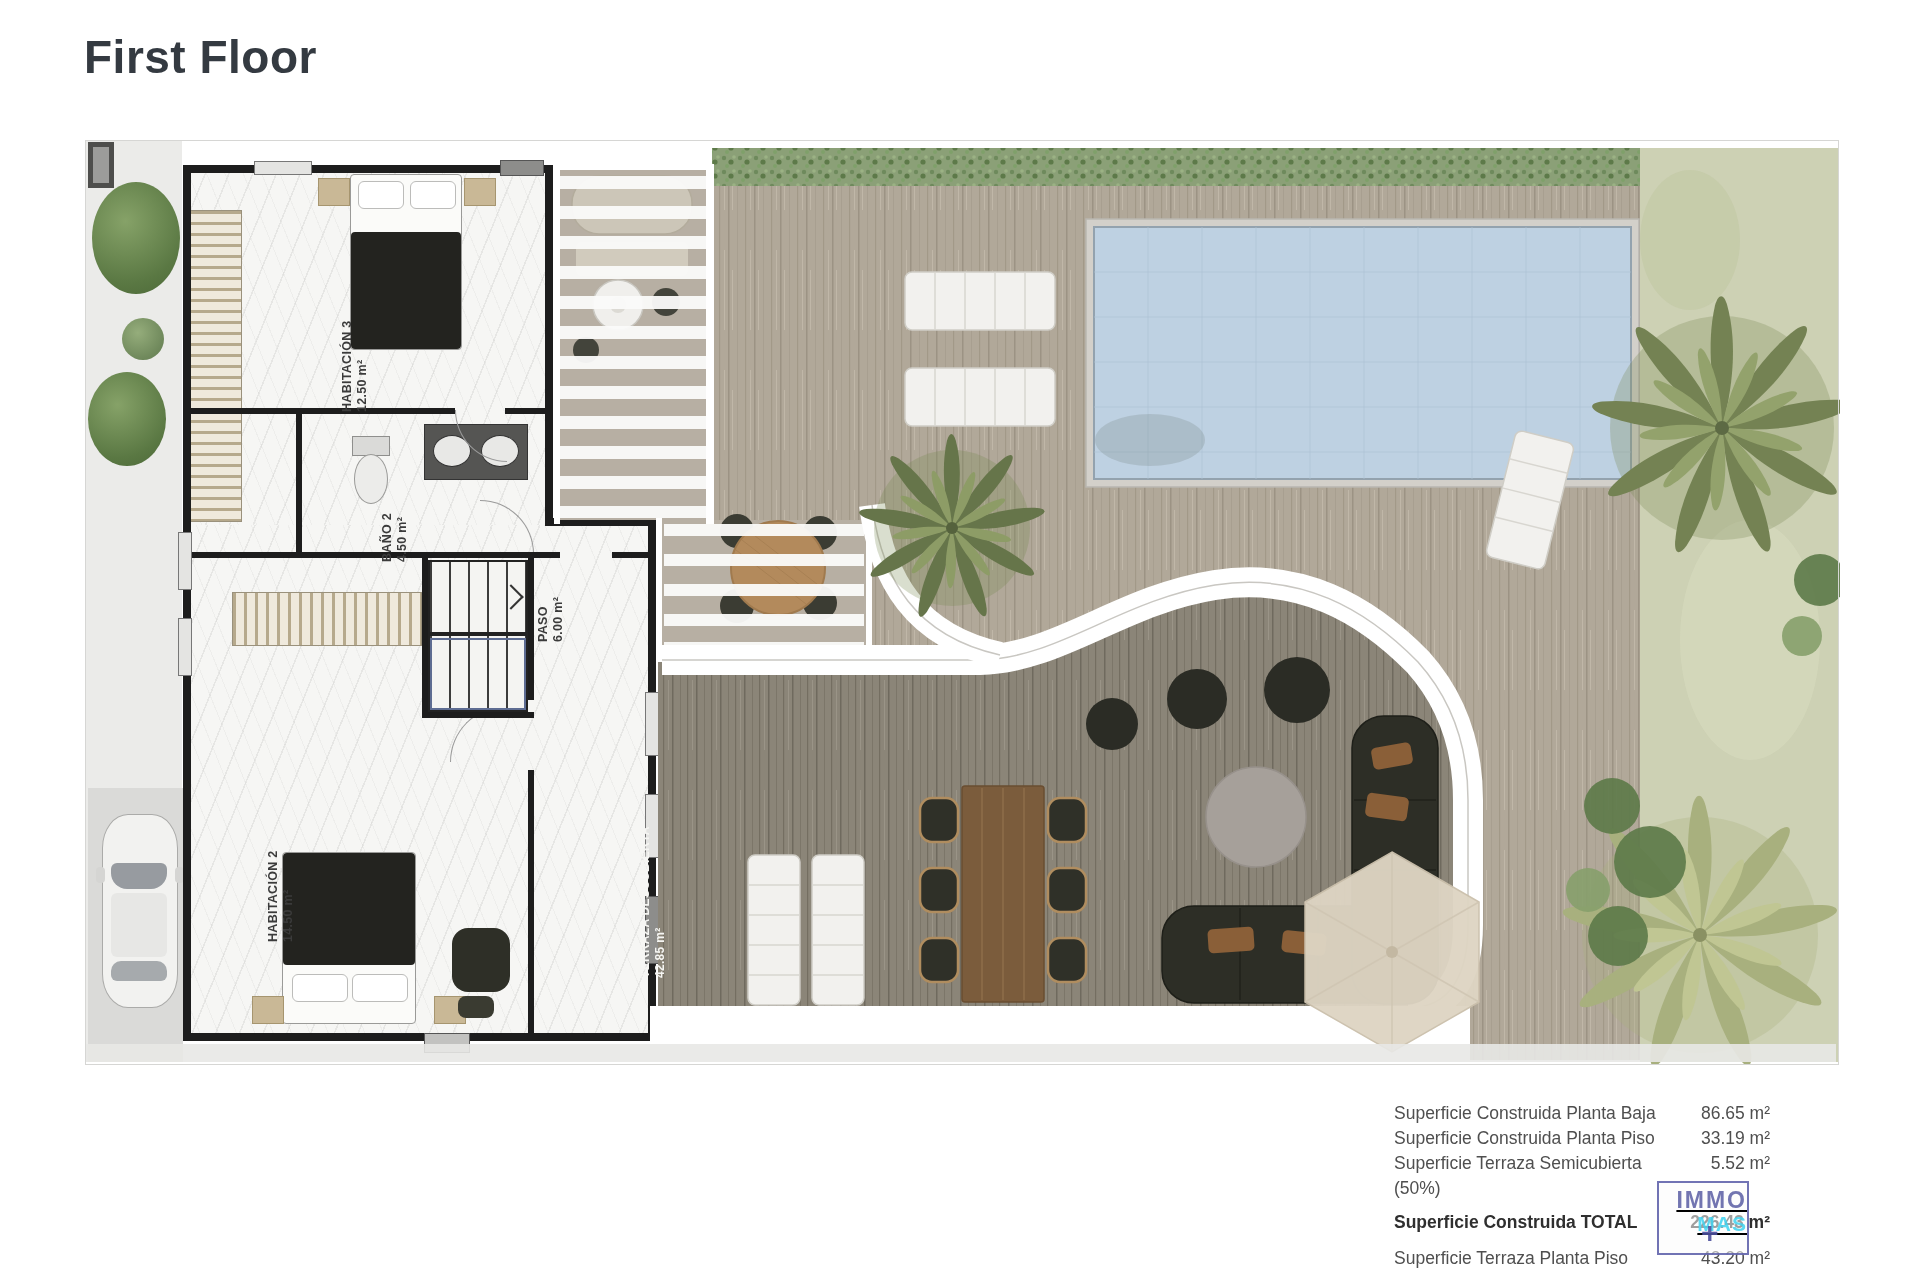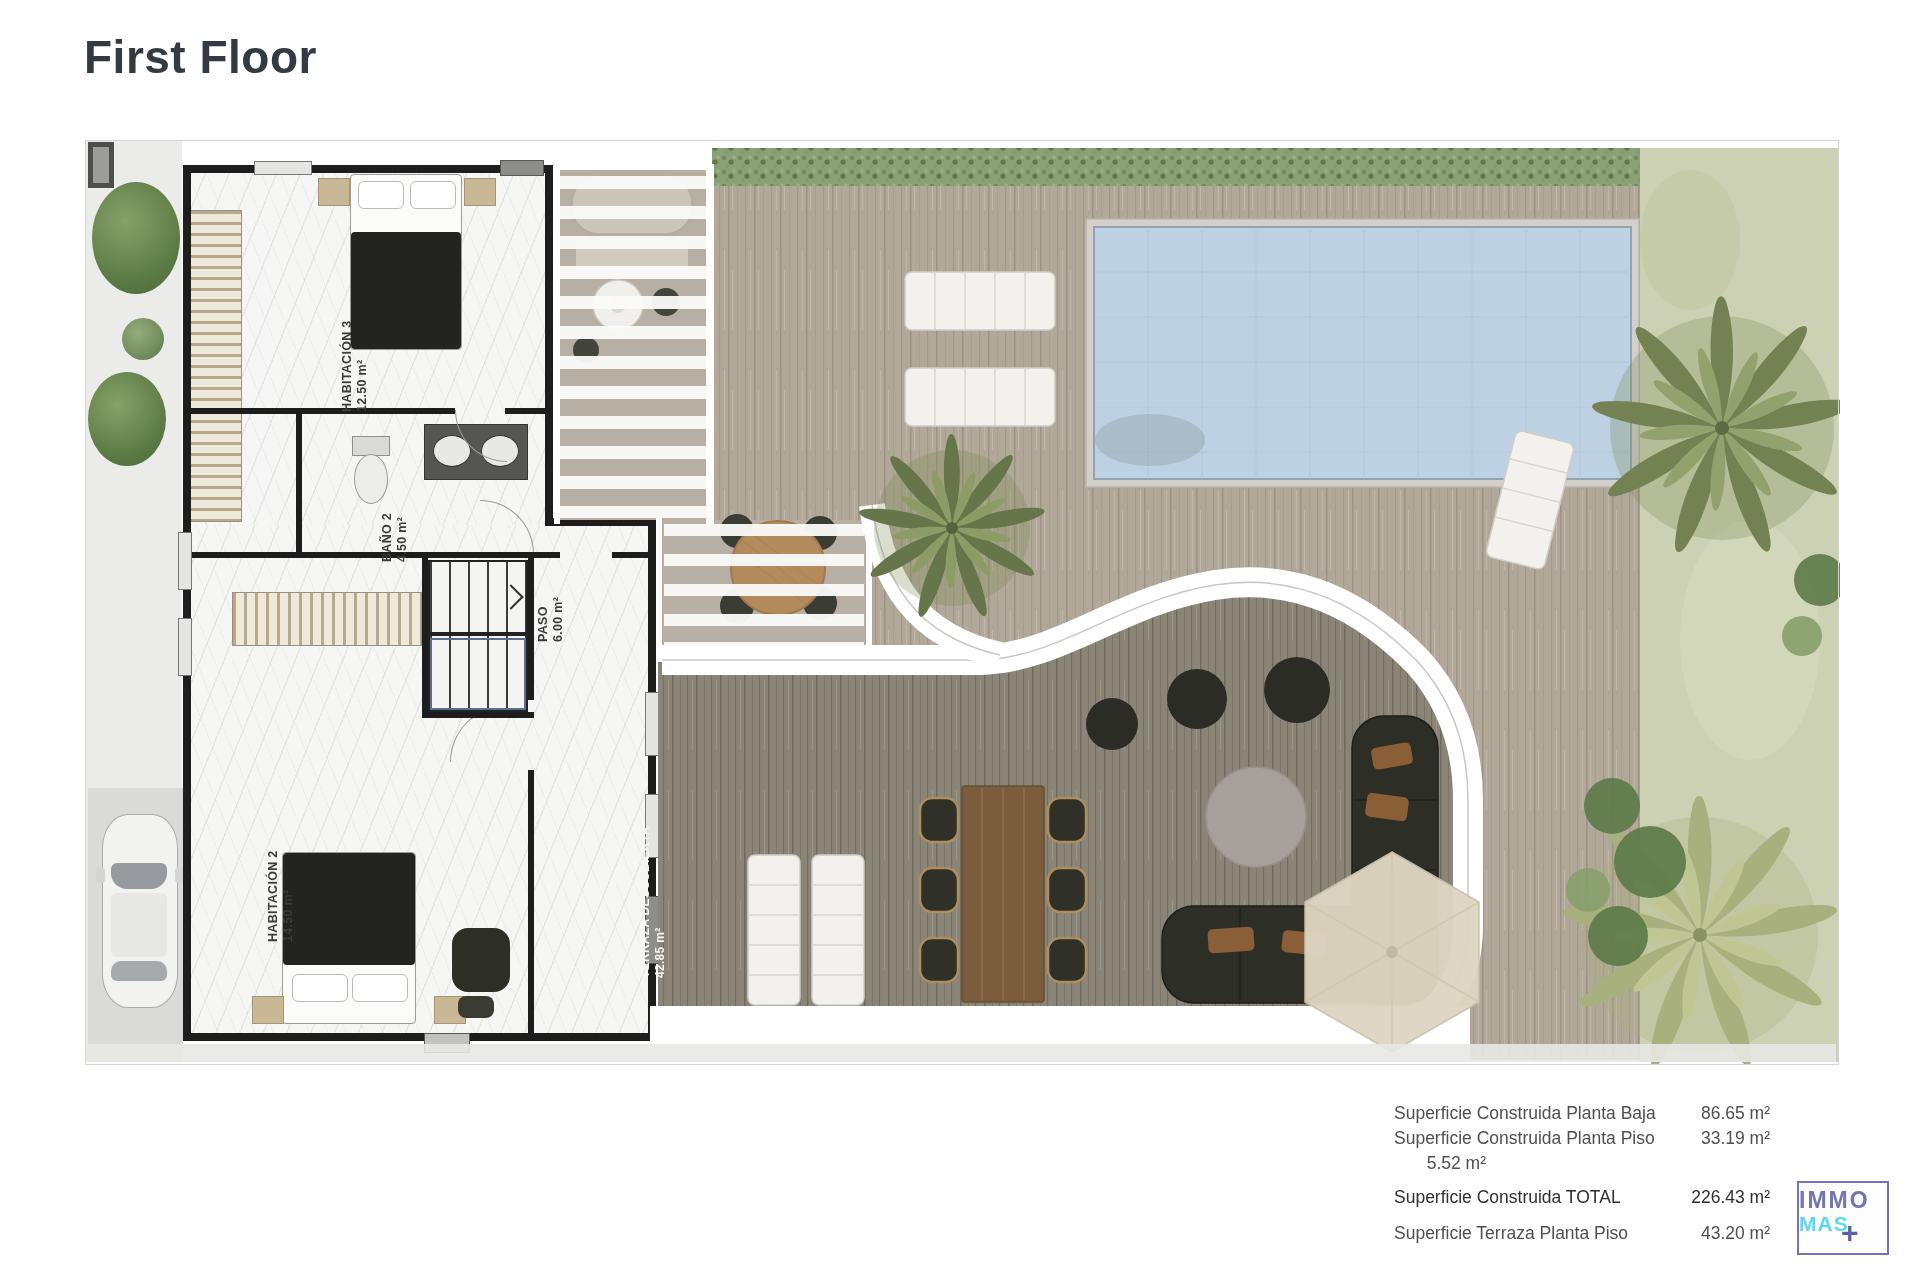--- a/index.html
+++ b/index.html
@@ -52,25 +52,25 @@
   .ottoman{background:#3a3b31;border-radius:8px;}
   
   .vlabel{position:absolute;transform:rotate(-90deg);transform-origin:0 100%;
      font-size:12.5px;font-weight:600;color:#3b3b3b;line-height:15px;letter-spacing:.3px;white-space:nowrap;}
   .vlabel.white{color:#f5f5f2;font-size:12px;}
   .vlabel div{white-space:nowrap;}
   
   .summary{left:1394px;top:1101px;width:376px;font-size:17.5px;color:#4f4f4f;}
   .srow{display:flex;justify-content:space-between;line-height:25px;}
   .srow .val{min-width:92px;text-align:right;}
-  .srow.tot{font-weight:400;color:#2f2f2f;margin-top:9px;}
+  .srow.tot{font-weight:700;color:#2f2f2f;margin-top:9px;}
   .srow.last{margin-top:11px;}
   
-  .logo{left:1797px;top:1181px;width:88px;height:70px;border:2px solid rgba(88,91,167,.85);
-     background:rgba(252,252,252,.55);text-align:left;z-index:6;box-sizing:content-box;}
+  .logo{left:1657px;top:1181px;width:88px;height:70px;border:2px solid rgba(88,91,167,.85);
+     background:rgba(252,252,252,.55);text-align:right;z-index:6;box-sizing:content-box;text-decoration:underline;}
   .logo .l1{font-size:23px;font-weight:700;color:rgba(74,78,155,.78);letter-spacing:2px;line-height:24px;margin-top:5px;}
   .logo .l2{font-size:21px;font-weight:700;color:rgba(62,210,240,.85);letter-spacing:1px;line-height:30px;margin-top:-3px;}
   .logo .plus{position:absolute;left:42px;top:33px;font-size:30px;font-weight:700;color:rgba(74,78,155,.9);}
 </style>
 </head>
 <body>
 
 <div class="abs title">First Floor</div>
 
 <div class="abs" style="left:0;top:0;width:1920px;height:1280px;">
@@ -375,20 +375,21 @@
 <div class="abs summary">
   <div class="srow">
     <span>Superficie Construida Planta Baja</span>
     <span class="val">86.65 m²</span>
   </div>
   <div class="srow">
     <span>Superficie Construida Planta Piso</span>
     <span class="val">33.19 m²</span>
   </div>
   <div class="srow">
+    <span>Superficie Terraza Semicubierta (50%)</span>
     <span class="val">5.52 m²</span>
   </div>
   <div class="srow tot">
     <span>Superficie Construida TOTAL</span>
     <span class="val">226.43 m²</span>
   </div>
   <div class="srow last">
     <span>Superficie Terraza Planta Piso</span>
     <span class="val">43.20 m²</span>
   </div>

